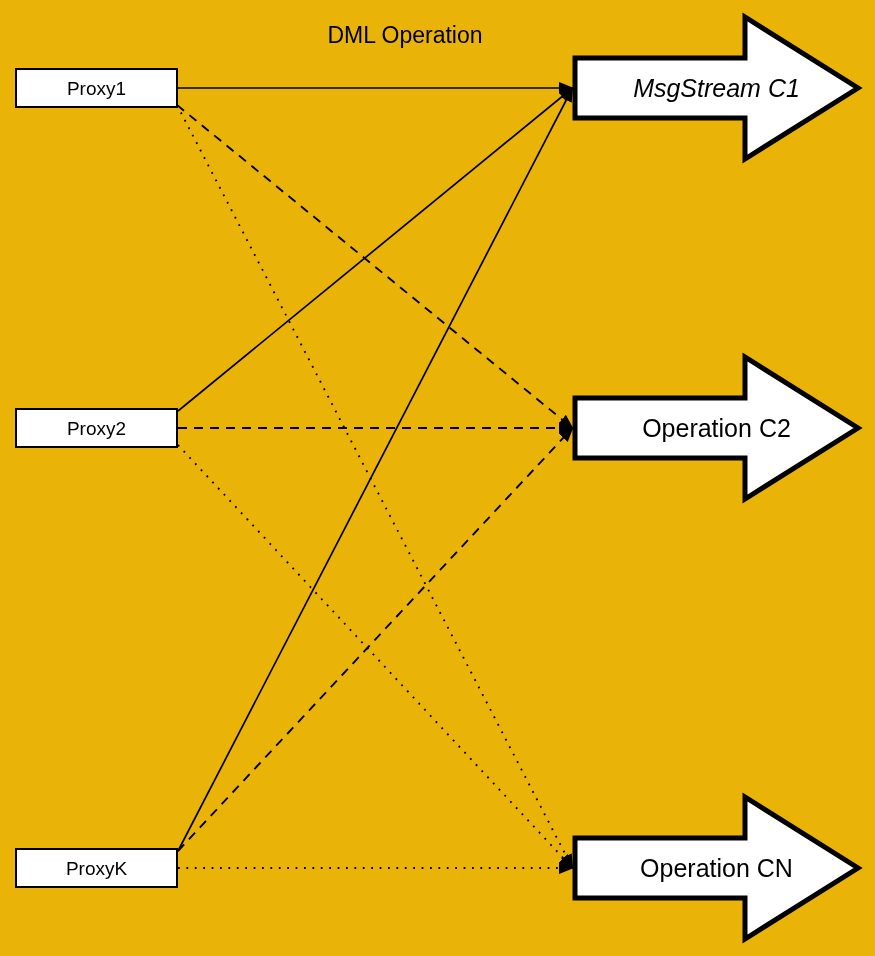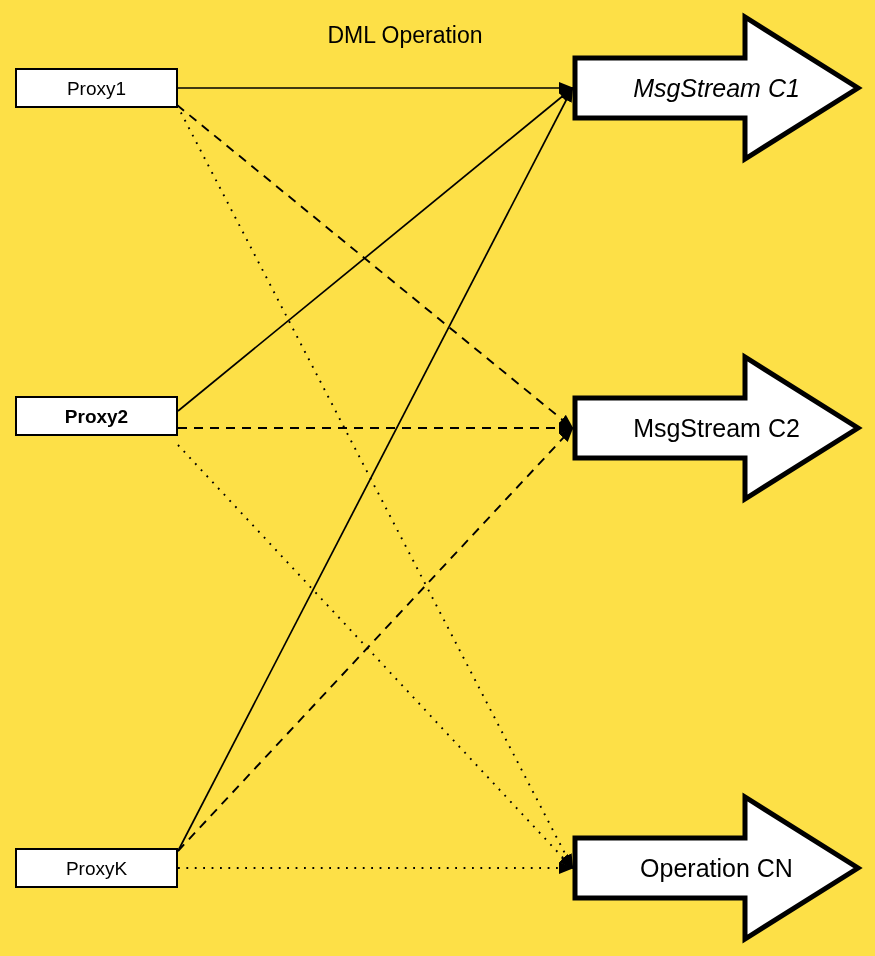--- a/index.html
+++ b/index.html
@@ -1,20 +1,20 @@
 <!DOCTYPE html>
 <html><head>
 <meta charset="utf-8">
 <style>
   html, body { margin: 0; padding: 0; background: #ffffff; }
   .canvas {
     position: relative;
     width: 875px;
     height: 956px;
-    background: #fde047;
+    background: #eab308;
     font-family: "Liberation Sans", sans-serif;
     overflow: hidden;
   }
   .layer {
     position: absolute;
     left: 0; top: 0;
   }
   .edge {
     stroke: #000000;
     fill: none;
@@ -37,21 +37,21 @@
     border: 2.5px solid #000000;
     background: #ffffff;
     display: flex;
     align-items: center;
     justify-content: center;
     font-size: 19px;
     color: #000000;
     line-height: 1;
   }
   .proxy-node.p1 { top: 68px; }
-  .proxy-node.p2 { top: 396px; font-weight: bold; }
+  .proxy-node.p2 { top: 408px; }
   .proxy-node.pk { top: 848px; justify-content: center; }
   .stream-label {
     position: absolute;
     left: 575px;
     width: 283px;
     height: 32px;
     display: flex;
     align-items: center;
     justify-content: center;
     font-size: 25px;
@@ -113,19 +113,19 @@
     <span>Proxy2</span>
   </div>
   <div class="proxy-node pk">
     <span>ProxyK</span>
   </div>
 
   <div class="stream-label c1">
     <span>MsgStream C1</span>
   </div>
   <div class="stream-label c2">
-    <span>MsgStream C2</span>
+    <span>Operation C2</span>
   </div>
   <div class="stream-label cn">
     <span>Operation CN</span>
   </div>
 
 </div>
 
 </body></html>

